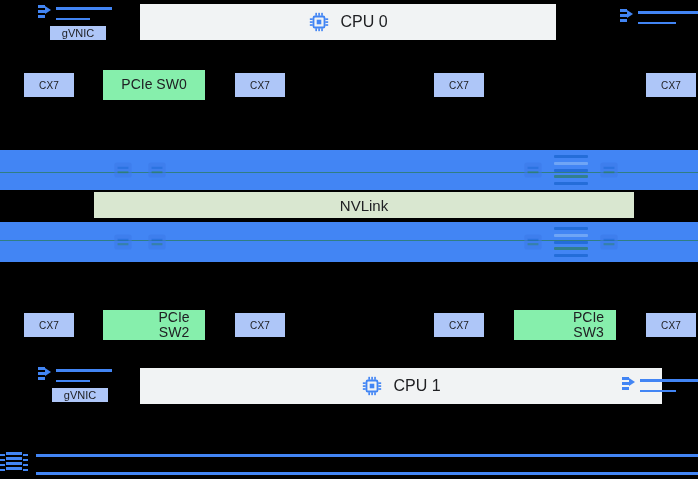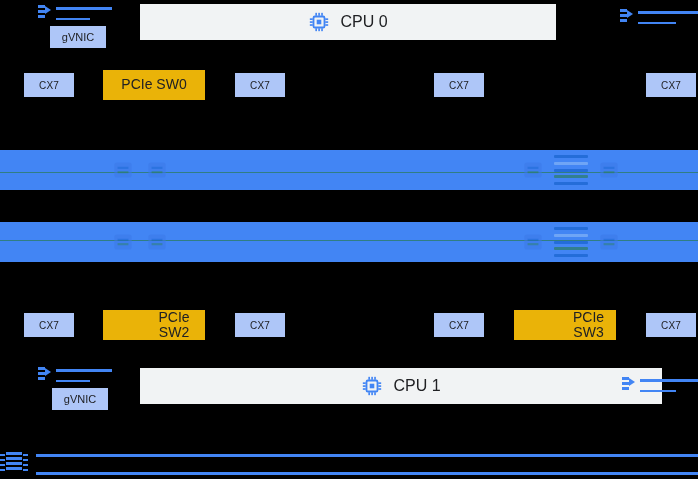--- a/index.html
+++ b/index.html
@@ -16,26 +16,26 @@
   
   .node{
     display:flex;align-items:center;justify-content:center;
     text-align:center;color:#202124;line-height:1.1;
   }
   .cx7{
     background:#aec6f8;font-size:10px;letter-spacing:.2px;
     width:50px;height:24px;
   }
   .pcie{
-    background:#eab308;font-size:14px;
+    background:#86efac;font-size:14px;
     width:102px;height:30px;
   }
   .gvnic{
     background:#aec6f8;font-size:11px;
-    width:56px;height:22px;
+    width:56px;height:14px;
   }
   .cpu-bar{
     background:#f1f3f4;
     height:36px;
     display:flex;align-items:center;justify-content:center;gap:10px;
     color:#202124;font-size:16px;
   }
   .nvlink{
     background:#d9e7d0;
     height:26px;
@@ -174,20 +174,23 @@
           <i></i>
       </div>
       <svg class="gpu-chip" viewBox="0 0 24 24">
         <rect x="4" y="5" width="16" height="14" rx="2" fill="#3b79e8"></rect>
         <rect x="7" y="9" width="10" height="2" fill="#1a66d0"></rect>
         <rect x="7" y="13" width="10" height="2" fill="#2d7d6e"></rect>
       </svg>
     </div>
   </div>
 
+  <div class="nvlink abs" style="left:94px;top:192px;width:540px;">
+    <span>NVLink</span>
+  </div>
 
   <div class="gpu-band abs" style="left:0;top:222px;">
     <div class="rule" style="top:18px;"></div>
     <div class="gpu-icon-strip" style="left:110px;top:0;">
       <svg class="gpu-chip" viewBox="0 0 24 24">
         <rect x="4" y="5" width="16" height="14" rx="2" fill="#3b79e8"></rect>
         <rect x="7" y="9" width="10" height="2" fill="#1a66d0"></rect>
         <rect x="7" y="13" width="10" height="2" fill="#2d7d6e"></rect>
       </svg>
       <svg class="gpu-chip" viewBox="0 0 24 24">

